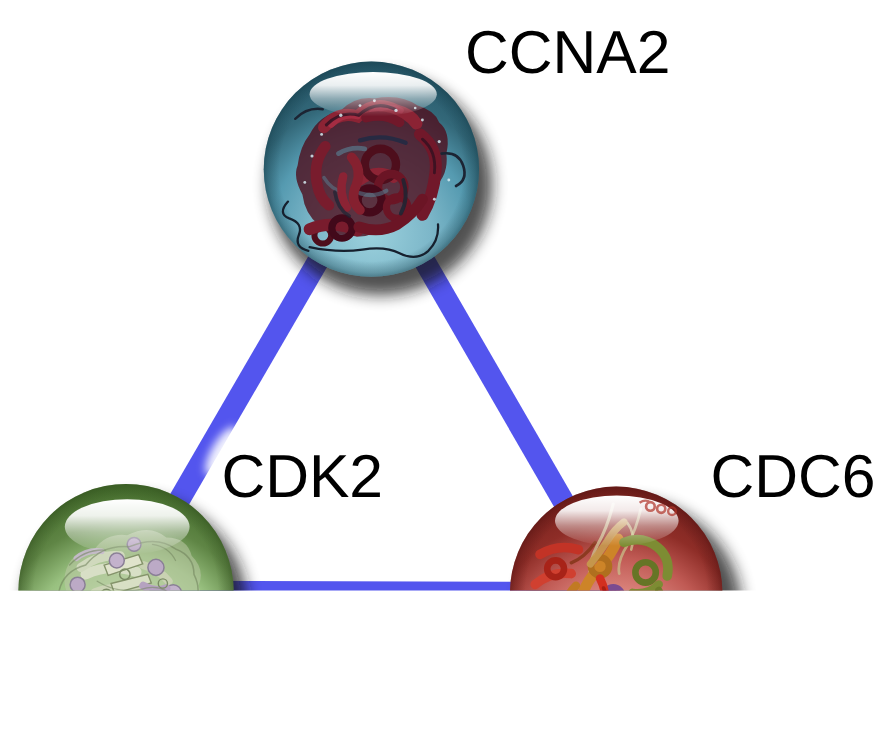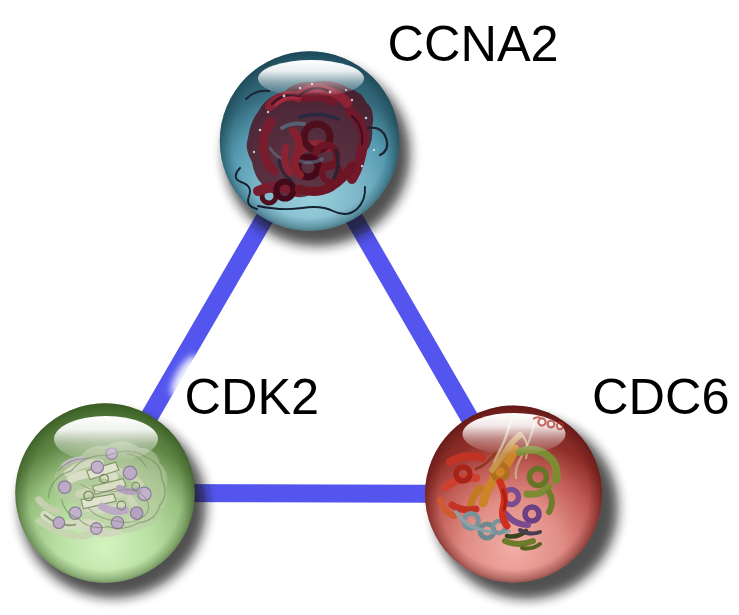--- a/index.html
+++ b/index.html
@@ -1,16 +1,16 @@
 <!DOCTYPE html>
 <html><head>
 <meta charset="utf-8">
 <style>
 html,body{margin:0;padding:0;background:#ffffff;}
-#stage{width:739px;height:615px;position:relative;overflow:hidden;}
+#stage{width:739px;height:492px;position:relative;overflow:hidden;}
 </style>
 </head>
 <body>
 <div id="stage">
 <svg width="739" height="615" viewBox="0 0 739 615">
 <defs>
   <radialGradient id="tealG" cx="0.5" cy="0.8" r="0.78">
     <stop offset="0" stop-color="#9bd1dd"></stop>
     <stop offset="0.35" stop-color="#7db7c9"></stop>
     <stop offset="0.6" stop-color="#559ab0"></stop>

